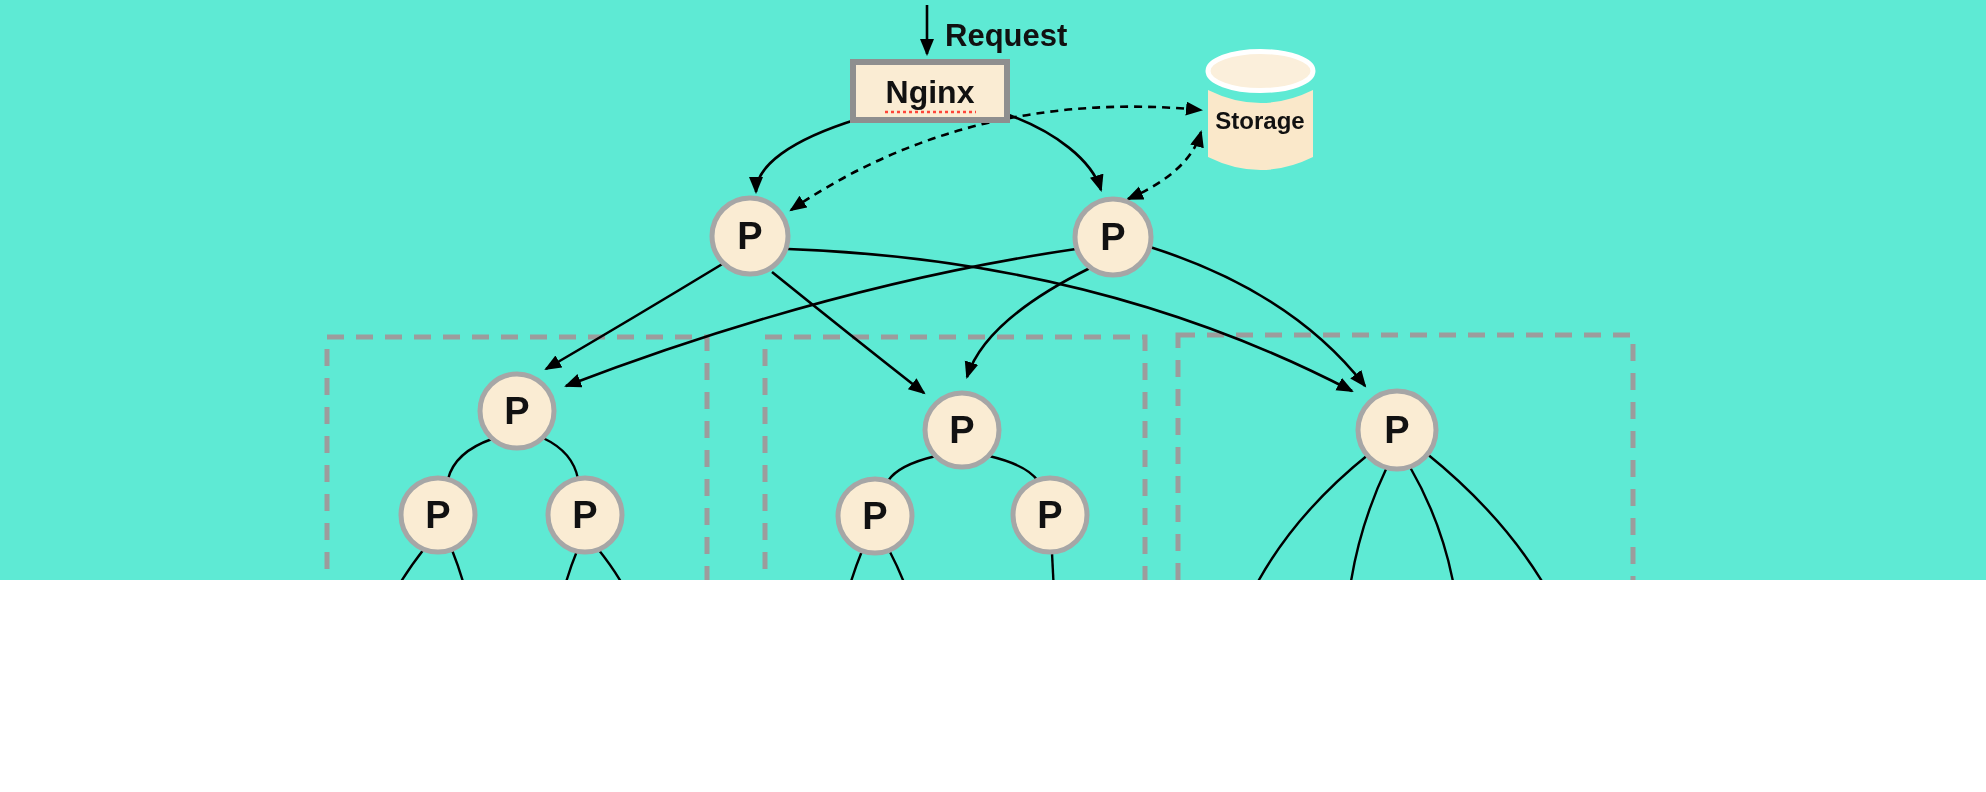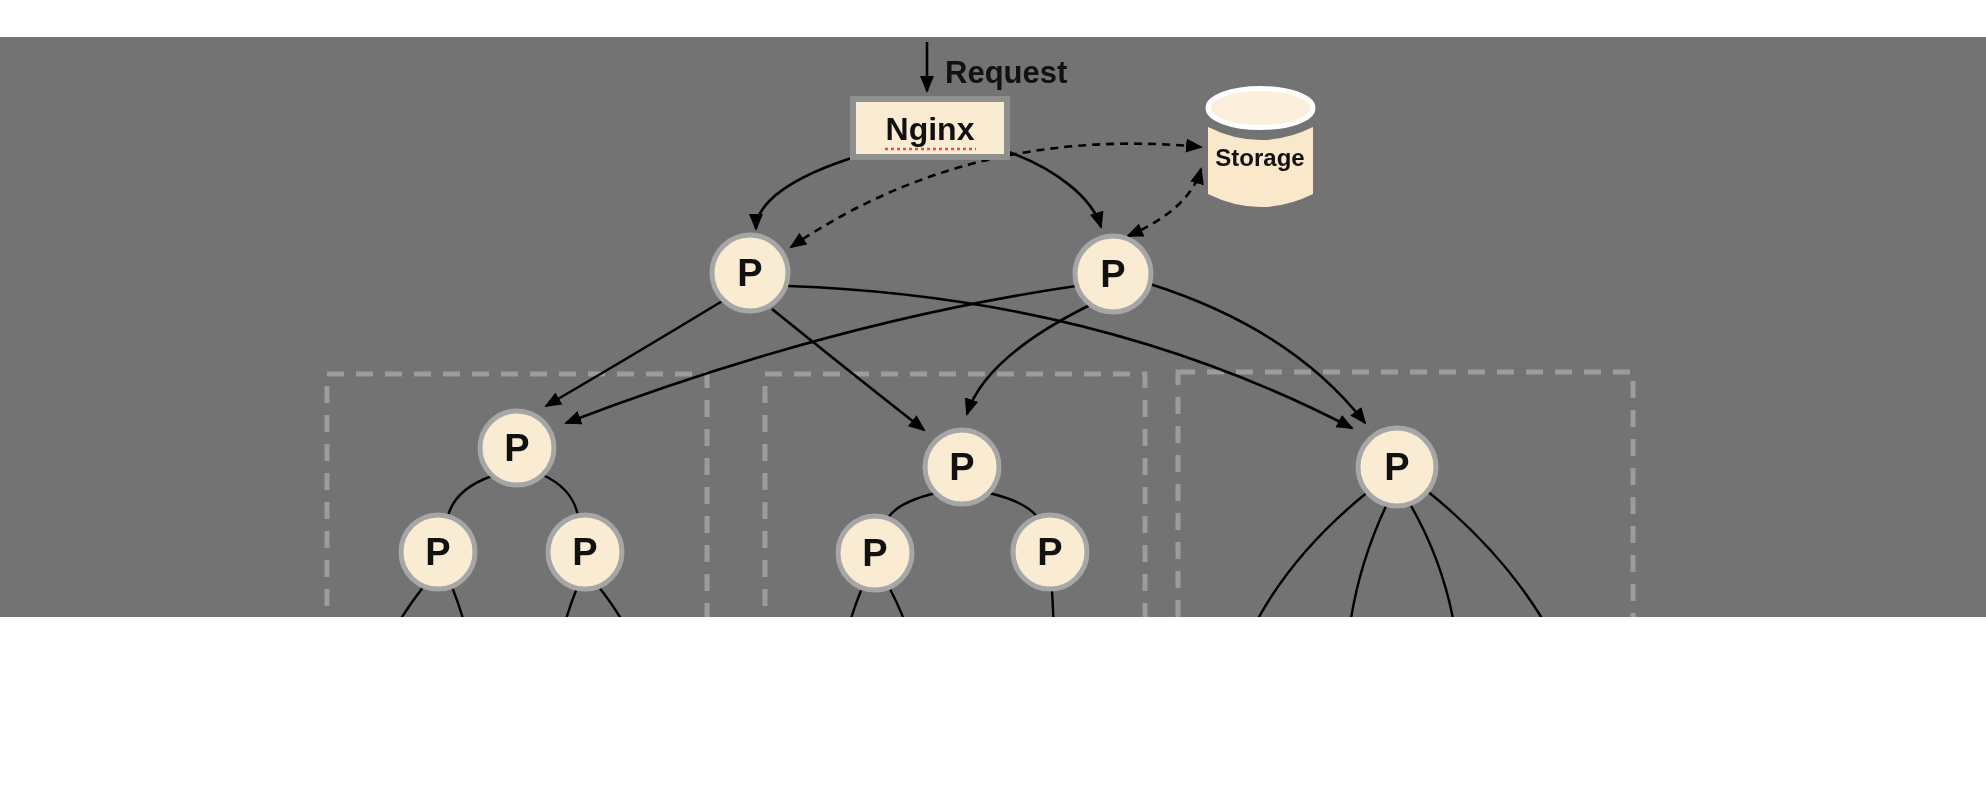--- a/index.html
+++ b/index.html
@@ -4,24 +4,23 @@
 <style>
   html, body {
     margin: 0;
     padding: 0;
     background: #ffffff;
   }
   .canvas {
     position: relative;
     width: 1986px;
     height: 580px;
-    background: #737373;
+    background: #5eead4;
     overflow: hidden;
     font-family: "Liberation Sans", sans-serif;
-    margin-top: 37px;
   }
   svg text {
     font-family: "Liberation Sans", sans-serif;
     font-weight: bold;
     fill: #111111;
   }
   .lbl-request { font-size: 31px; }
   .lbl-nginx   { font-size: 32px; }
   .lbl-storage { font-size: 24px; }
   .lbl-p       { font-size: 38px; }

